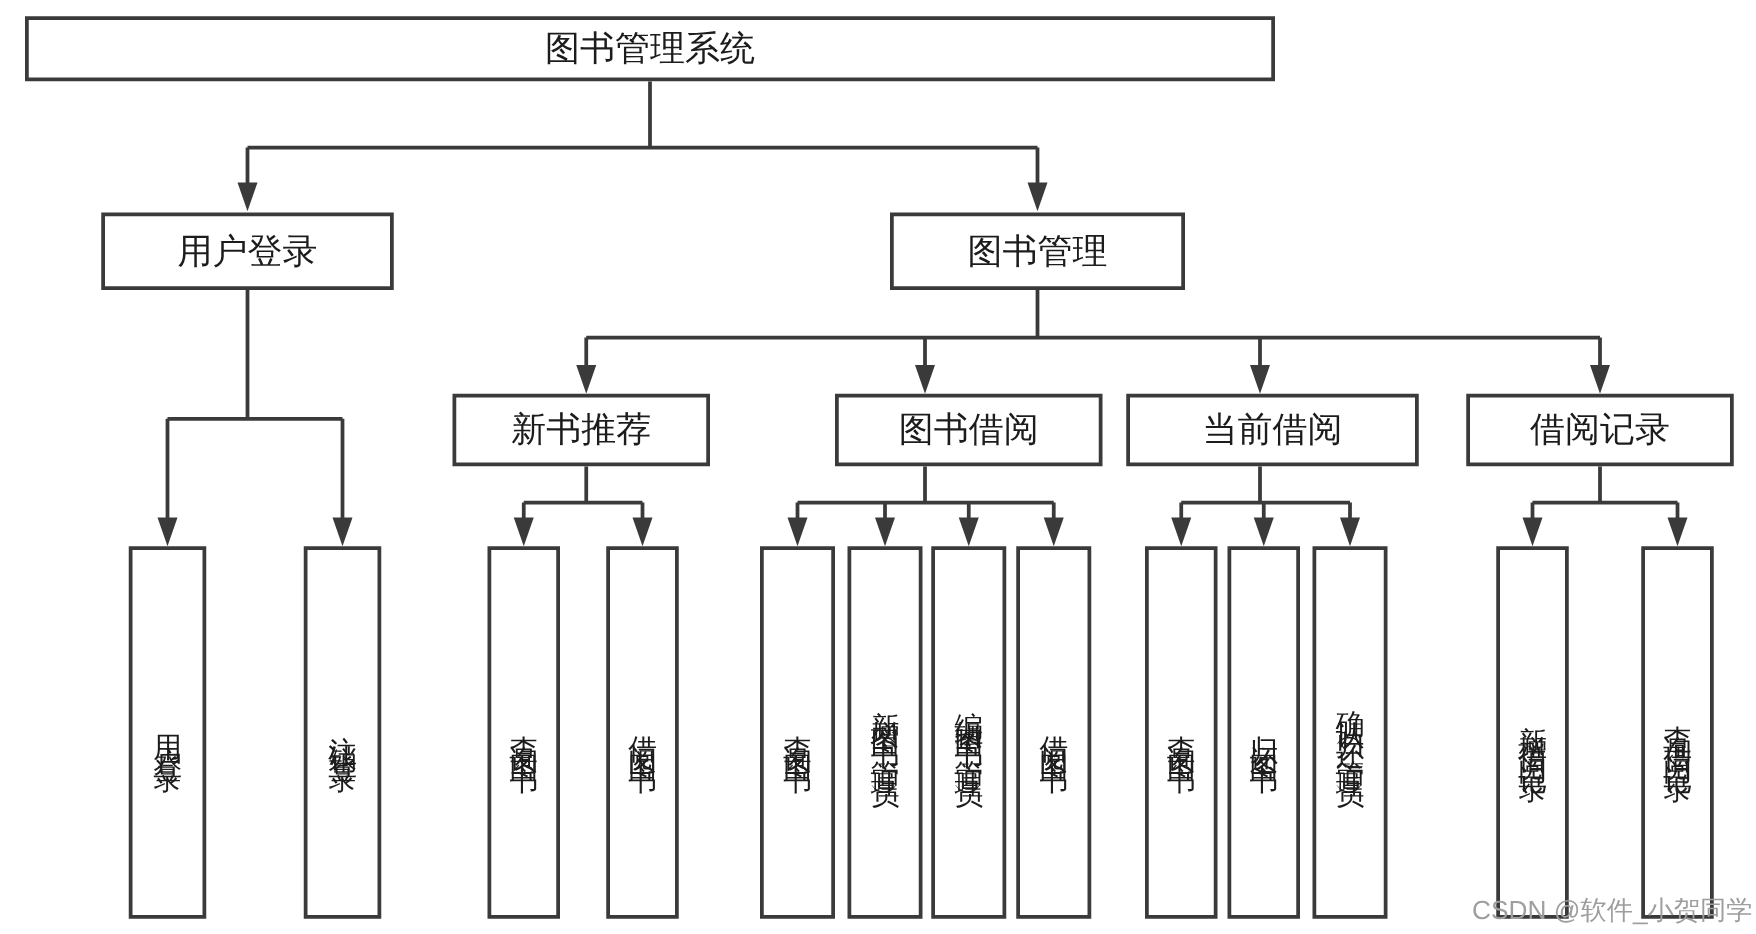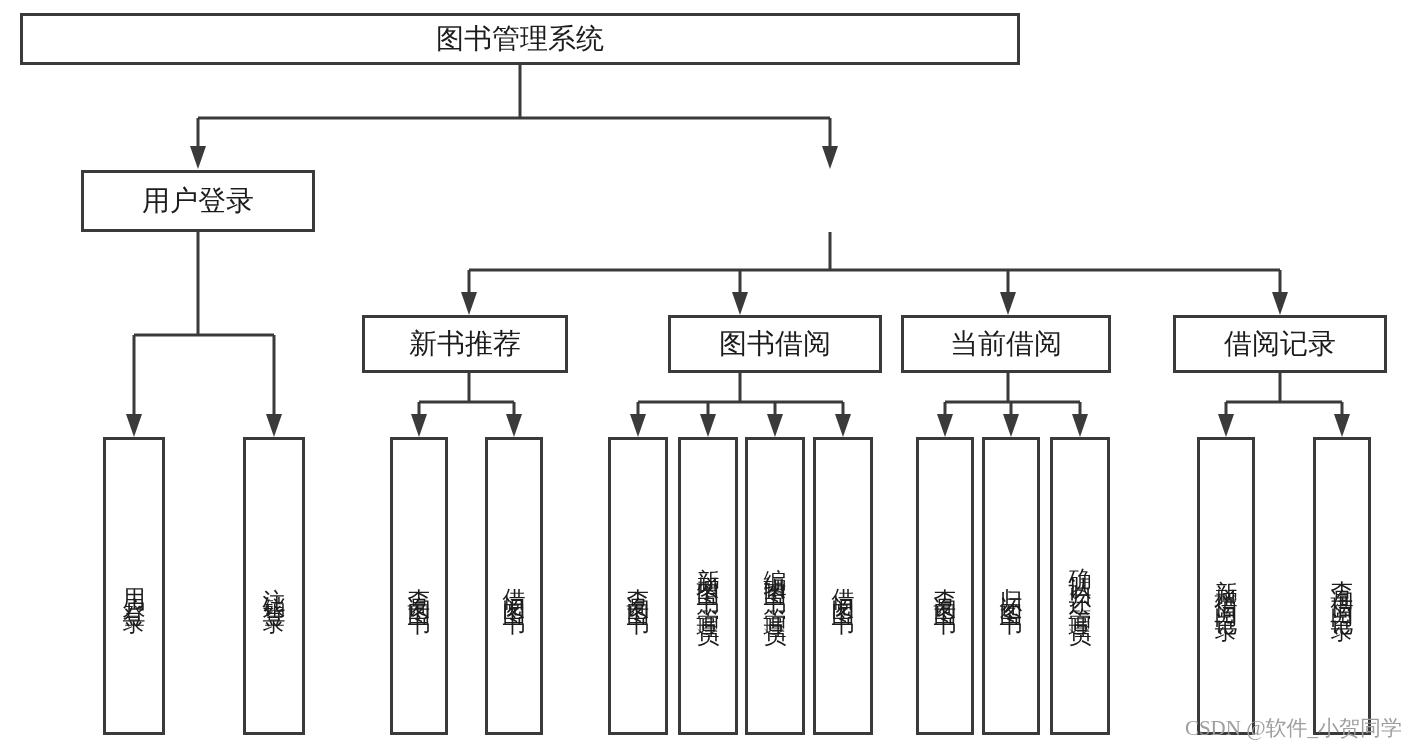--- a/index.html
+++ b/index.html
@@ -62,21 +62,20 @@
     white-space: nowrap;
   }
   .watermark {
     position: absolute;
     right: 3px;
     bottom: 5px;
     font-size: 21px;
     color: var(--watermark);
     z-index: 10;
     white-space: nowrap;
-    font-family: Liberation Serif, serif;
   }
 </style>
 </head>
 <body>
 
 <div class="canvas">
 
   <svg class="connectors" viewBox="0 0 1405 747" xmlns="http://www.w3.org/2000/svg">
 
     <g>
@@ -127,28 +126,31 @@
     </g>
   </svg>
 
   <div class="hbox" style="left:20px; top:13px; width:1000px; height:52px;">
     <span>图书管理系统</span>
   </div>
 
   <div class="hbox" style="left:81px; top:170px; width:234px; height:62px;">
     <span>用户登录</span>
   </div>
+  <div class="hbox" style="left:712px; top:170px; width:236px; height:62px;">
+    <span>图书管理</span>
+  </div>
 
   <div class="hbox" style="left:362px; top:315px; width:206px; height:58px;">
     <span>新书推荐</span>
   </div>
   <div class="hbox" style="left:668px; top:315px; width:214px; height:58px;">
     <span>图书借阅</span>
   </div>
-  <div class="hbox" style="left:901px; top:315px; width:210px; height:58px;text-align:center;">
+  <div class="hbox" style="left:901px; top:315px; width:234px; height:58px;text-align:center;">
     <span>当前借阅</span>
   </div>
   <div class="hbox" style="left:1173px; top:315px; width:214px; height:58px;">
     <span>借阅记录</span>
   </div>
 
   <div class="vbox" style="left:103px; top:437px; width:62px; height:298px;">
     <span class="vtext">用户登录</span>
   </div>
   <div class="vbox" style="left:243px; top:437px; width:62px; height:298px;">

